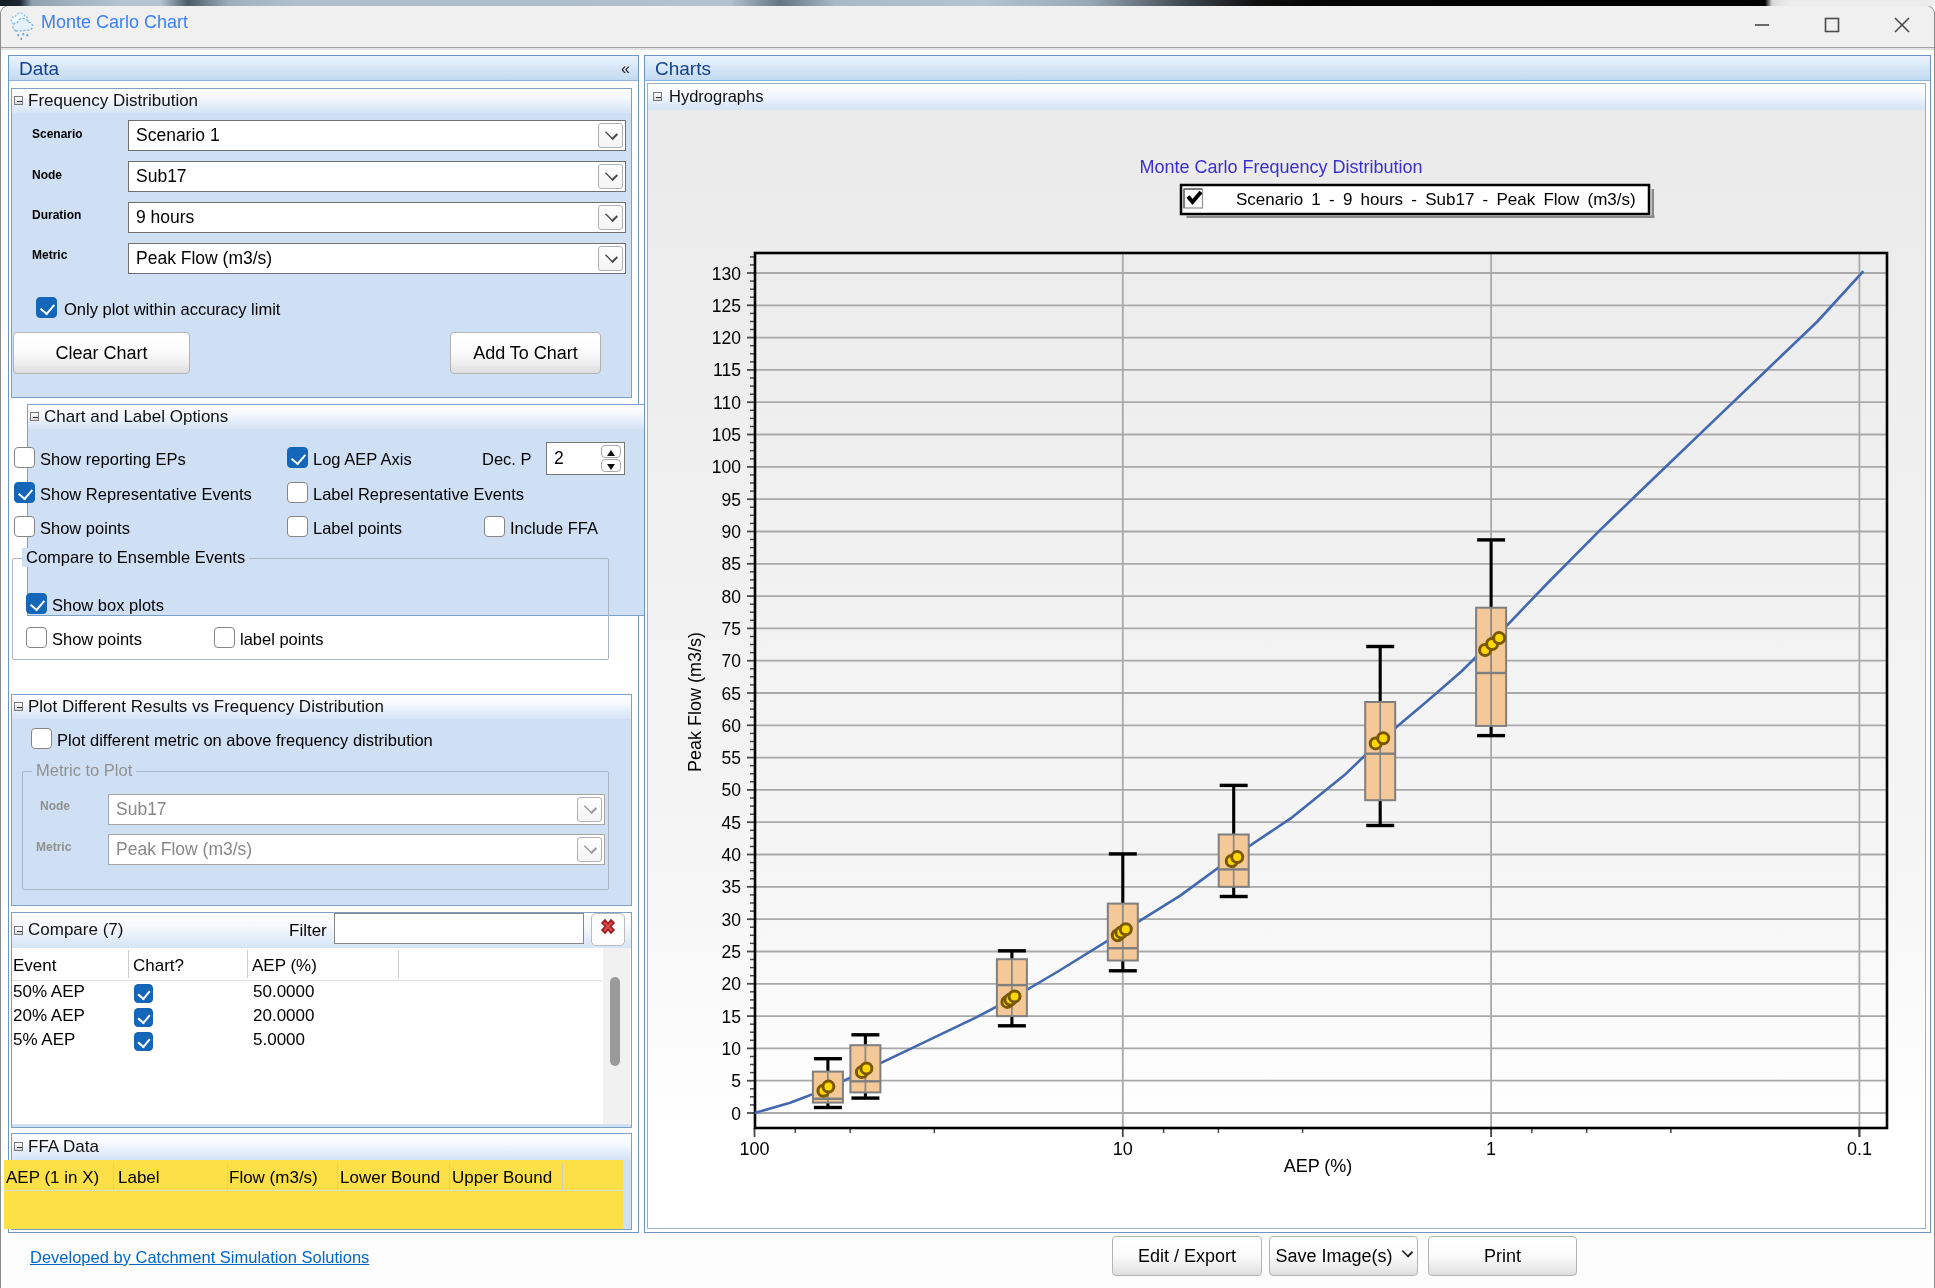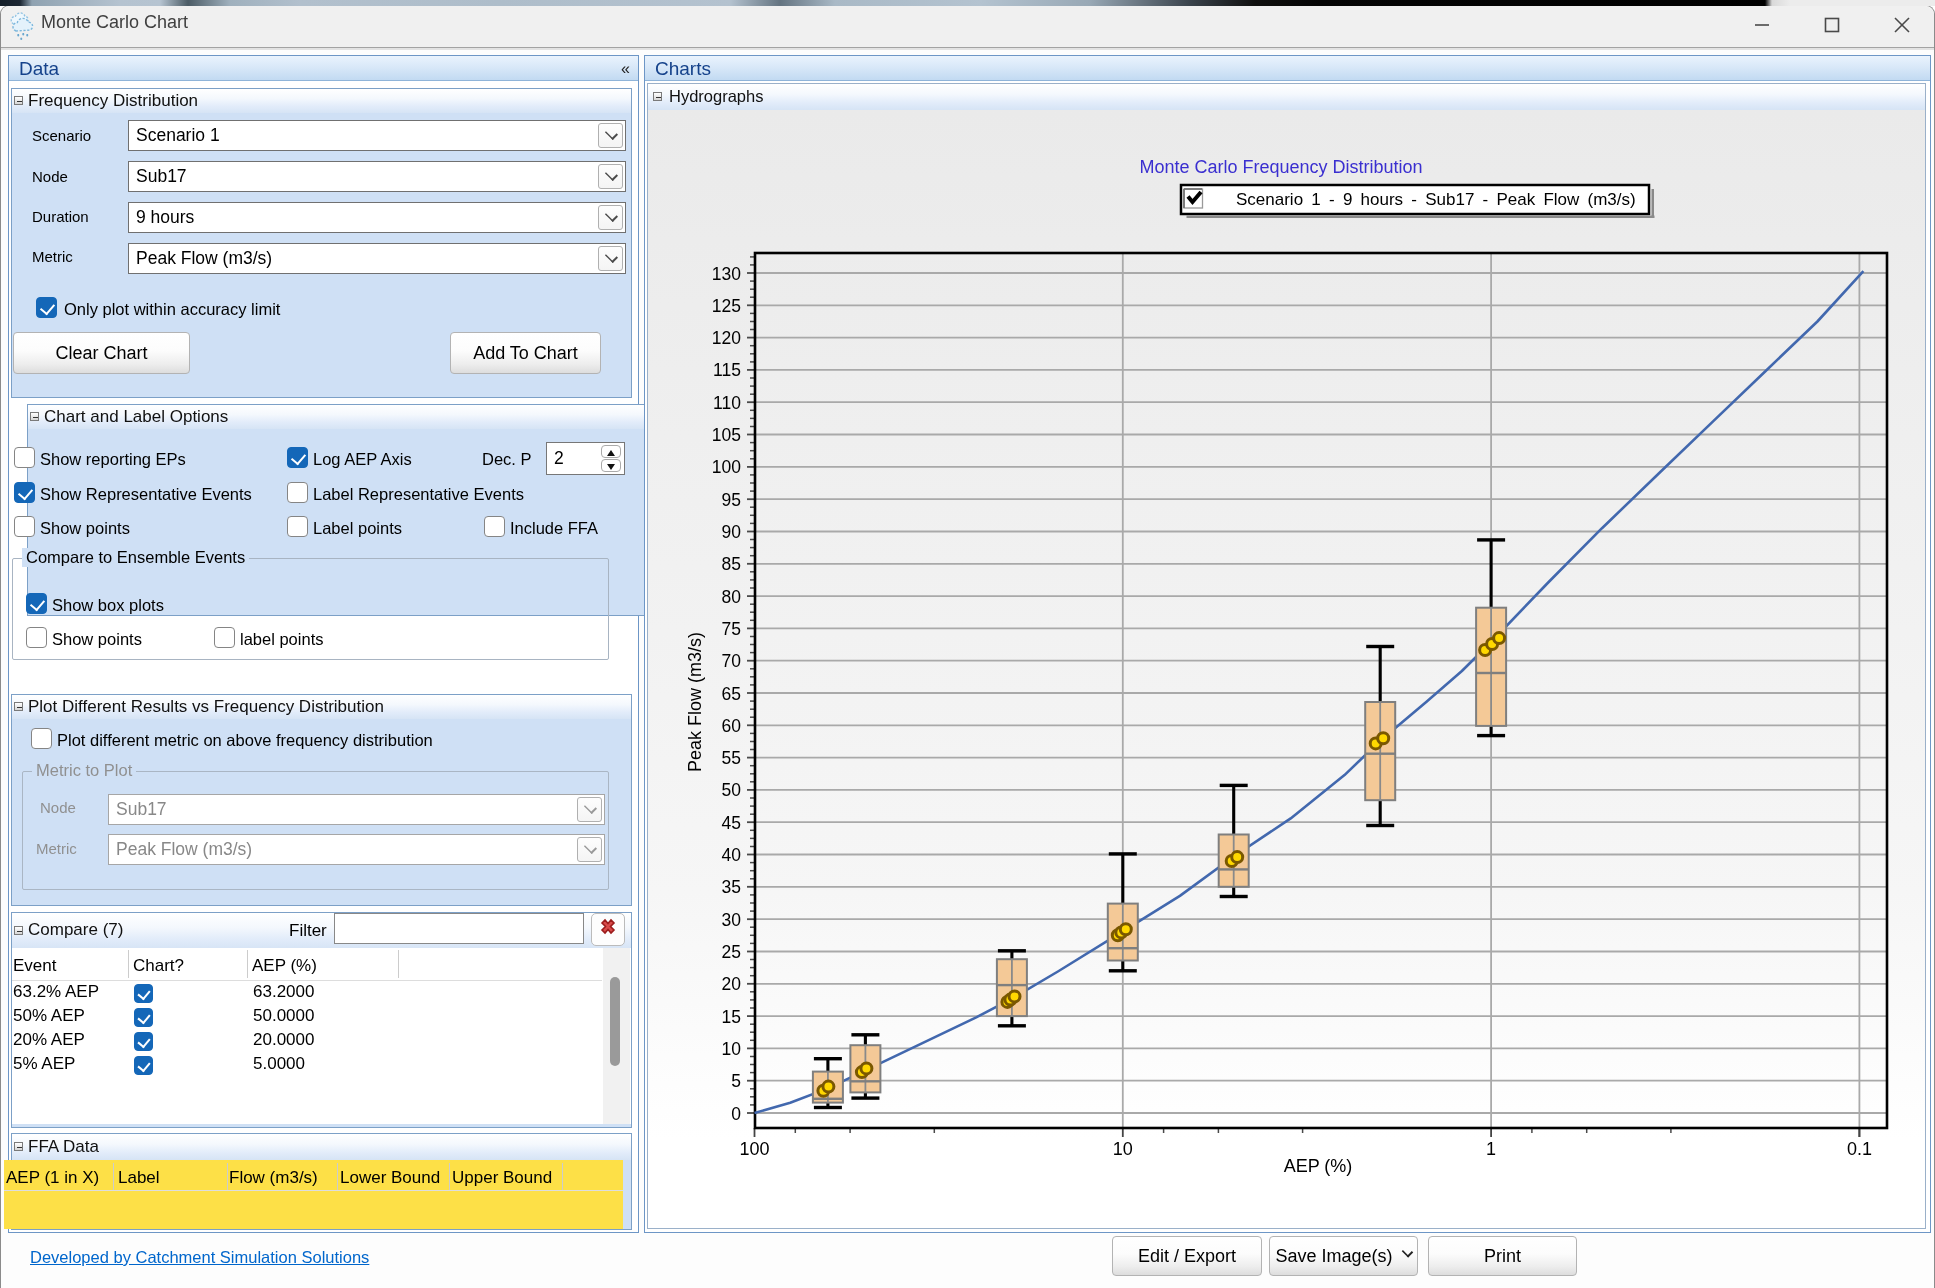--- a/index.html
+++ b/index.html
@@ -1,29 +1,29 @@
 <!DOCTYPE html>
 <html><head><meta charset="utf-8"><style>
 * { margin:0; padding:0; box-sizing:border-box; }
 html,body { width:1935px; height:1288px; font-family:"Liberation Sans", sans-serif; background:#fff; overflow:hidden; }
 .abs { position:absolute; }
 #topstrip { left:0; top:0; width:1935px; height:6px;
   background:linear-gradient(90deg,#141e29 0px,#1c2733 20px,#8fa2b1 32px,#b5c3d0 120px,#b6c4d1 160px,#4c5c66 188px,#9fb0bd 230px,#b2c0cd 300px,#aebdca 500px,#b4c2cf 730px,#647481 780px,#a9b9c6 835px,#b4c3d0 980px,#98a8b5 1090px,#3a434c 1190px,#10100f 1255px,#050505 1320px,#000 1765px,#d9d9d9 1772px,#ececec 1790px,#ececec 1935px); }
 #win { left:0; top:5px; width:1935px; height:1283px; background:#fdfdfd; border:1px solid #8b8b8b; border-bottom:none; border-radius:9px 9px 0 0; }
 #titlebar { left:1px; top:6px; width:1933px; height:42px; background:#f0f0f0; border-radius:9px 9px 0 0; border-bottom:1px solid #a3a3a3; box-shadow:0 2px 0 #e3e3e3; }
-#title { left:41px; top:12px; font-size:18px; color:#404040; }
+#title { left:41px; top:12px; font-size:18px; color:#3b82f6; }
 .winbtn { top:15px; width:20px; height:20px; }
 
 .panel { background:#fff; border:1.5px solid #6d96c6; }
 .phead { position:absolute; left:0; top:0; right:0; height:25px; background:linear-gradient(#eaf3fd,#d7e7f8 50%,#c2daf2); border-bottom:1px solid #8fb4d9; color:#15428b; font-weight:normal; font-size:19px; line-height:25px; padding-left:10px; }
 .sec { position:absolute; border:1px solid #7ca0c7; background:#cfe0f5; }
 .sech { position:absolute; left:0; top:0; right:0; height:24px; background:linear-gradient(#ffffff,#f4f8fd 40%,#e2ecfa 72%,#d6e4f5); font-size:17px; color:#111; line-height:23px; padding-left:16px; }
 .collbox { position:absolute; left:2px; top:7px; width:9px; height:9px; border:1px solid #7a7a7a; background:linear-gradient(#fff,#d6d6d6); }
 .collbox::after { content:""; position:absolute; left:1.5px; top:3.6px; width:5.5px; height:1.4px; background:#333; }
-.lbl { position:absolute; font-weight:normal; font-size:15px; color:#000; }
+.lbl { position:absolute; font-weight:bold; font-size:12px; color:#000; }
 .dd { position:absolute; height:31px; background:#fff; border:1px solid #707070; font-size:17.5px; line-height:29px; padding-left:7px; color:#000; }
 .ddbtn { position:absolute; right:2px; top:2px; width:25px; height:25px; border:1px solid #b0b0b0; border-radius:3px; background:linear-gradient(#fdfdfd,#f4f4f4); }
 .chev { position:absolute; left:7px; top:4px; width:11px; height:11px; border-right:2px solid #4a4a4a; border-bottom:2px solid #4a4a4a; transform:rotate(45deg) scale(1,0.68); }
 .dd.dis { color:#888; border-color:#a6a6a6; }
 .cb { position:absolute; width:21px; height:21px; background:#fff; border:1px solid #858585; border-radius:4px; }
 .cb.ck { background:#1467b8; border-color:#1467b8; }
 .cb.ck::after { content:""; position:absolute; left:5.5px; top:2.5px; width:7px; height:11px; border-right:2.2px solid #fff; border-bottom:2.2px solid #fff; transform:rotate(40deg); }
 .cbl { position:absolute; font-size:16.5px; color:#000; }
 .cbs.ck::after { left:5px !important; top:2.5px !important; width:6px !important; height:9px !important; border-right-width:2px !important; border-bottom-width:2px !important; }
 .btn { position:absolute; background:linear-gradient(#ffffff,#fcfcfc 45%,#ededed 78%,#dddddd); border:1px solid #b3b3b3; border-radius:4px; font-size:18px; color:#000; text-align:center; }
@@ -152,25 +152,20 @@
   <div class="abs" style="left:598px;top:29px;width:10px;height:89px;background:#9a9a9a;border-radius:5px"></div>
   <div class="abs tblh" style="left:1px;top:8px">Event</div>
   <div class="abs tblh" style="left:121px;top:8px">Chart?</div>
   <div class="abs tblh" style="left:240px;top:8px">AEP (%)</div>
   <div class="abs" style="left:116px;top:2px;width:1px;height:28px;background:#ccc"></div>
   <div class="abs" style="left:235px;top:2px;width:1px;height:28px;background:#ccc"></div>
   <div class="abs" style="left:386px;top:2px;width:1px;height:28px;background:#ccc"></div>
   <div class="abs" style="left:0px;top:32px;width:590px;height:1px;background:#ddd"></div>
 </div>
 <div class="abs" style="left:12px;top:982px;font-size:17px;width:588px;white-space:nowrap">
-  <div style="position:relative;height:24px">
-      <span style="position:absolute;left:1px">63.2% AEP</span>
-      <span class="cb ck cbs" style="left:122px;top:2px;width:19px;height:19px"></span>
-      <span style="position:absolute;left:241px">63.2000</span>
-    </div>
   <div style="position:relative;height:24px">
       <span style="position:absolute;left:1px">50% AEP</span>
       <span class="cb ck cbs" style="left:122px;top:2px;width:19px;height:19px"></span>
       <span style="position:absolute;left:241px">50.0000</span>
     </div>
   <div style="position:relative;height:24px">
       <span style="position:absolute;left:1px">20% AEP</span>
       <span class="cb ck cbs" style="left:122px;top:2px;width:19px;height:19px"></span>
       <span style="position:absolute;left:241px">20.0000</span>
     </div>

